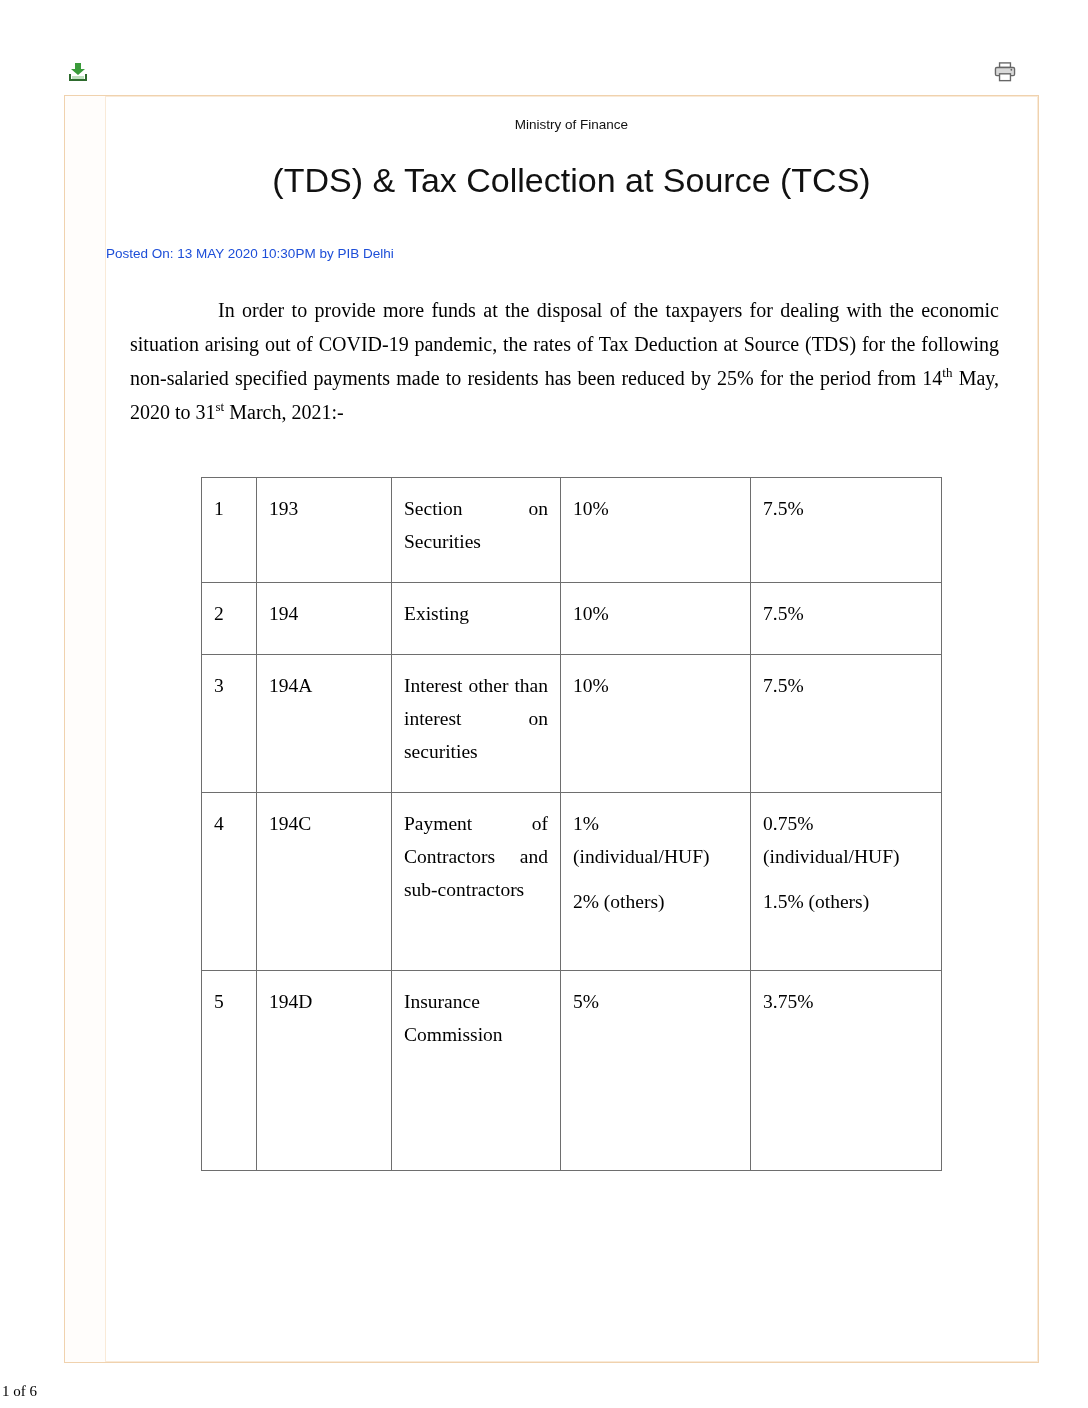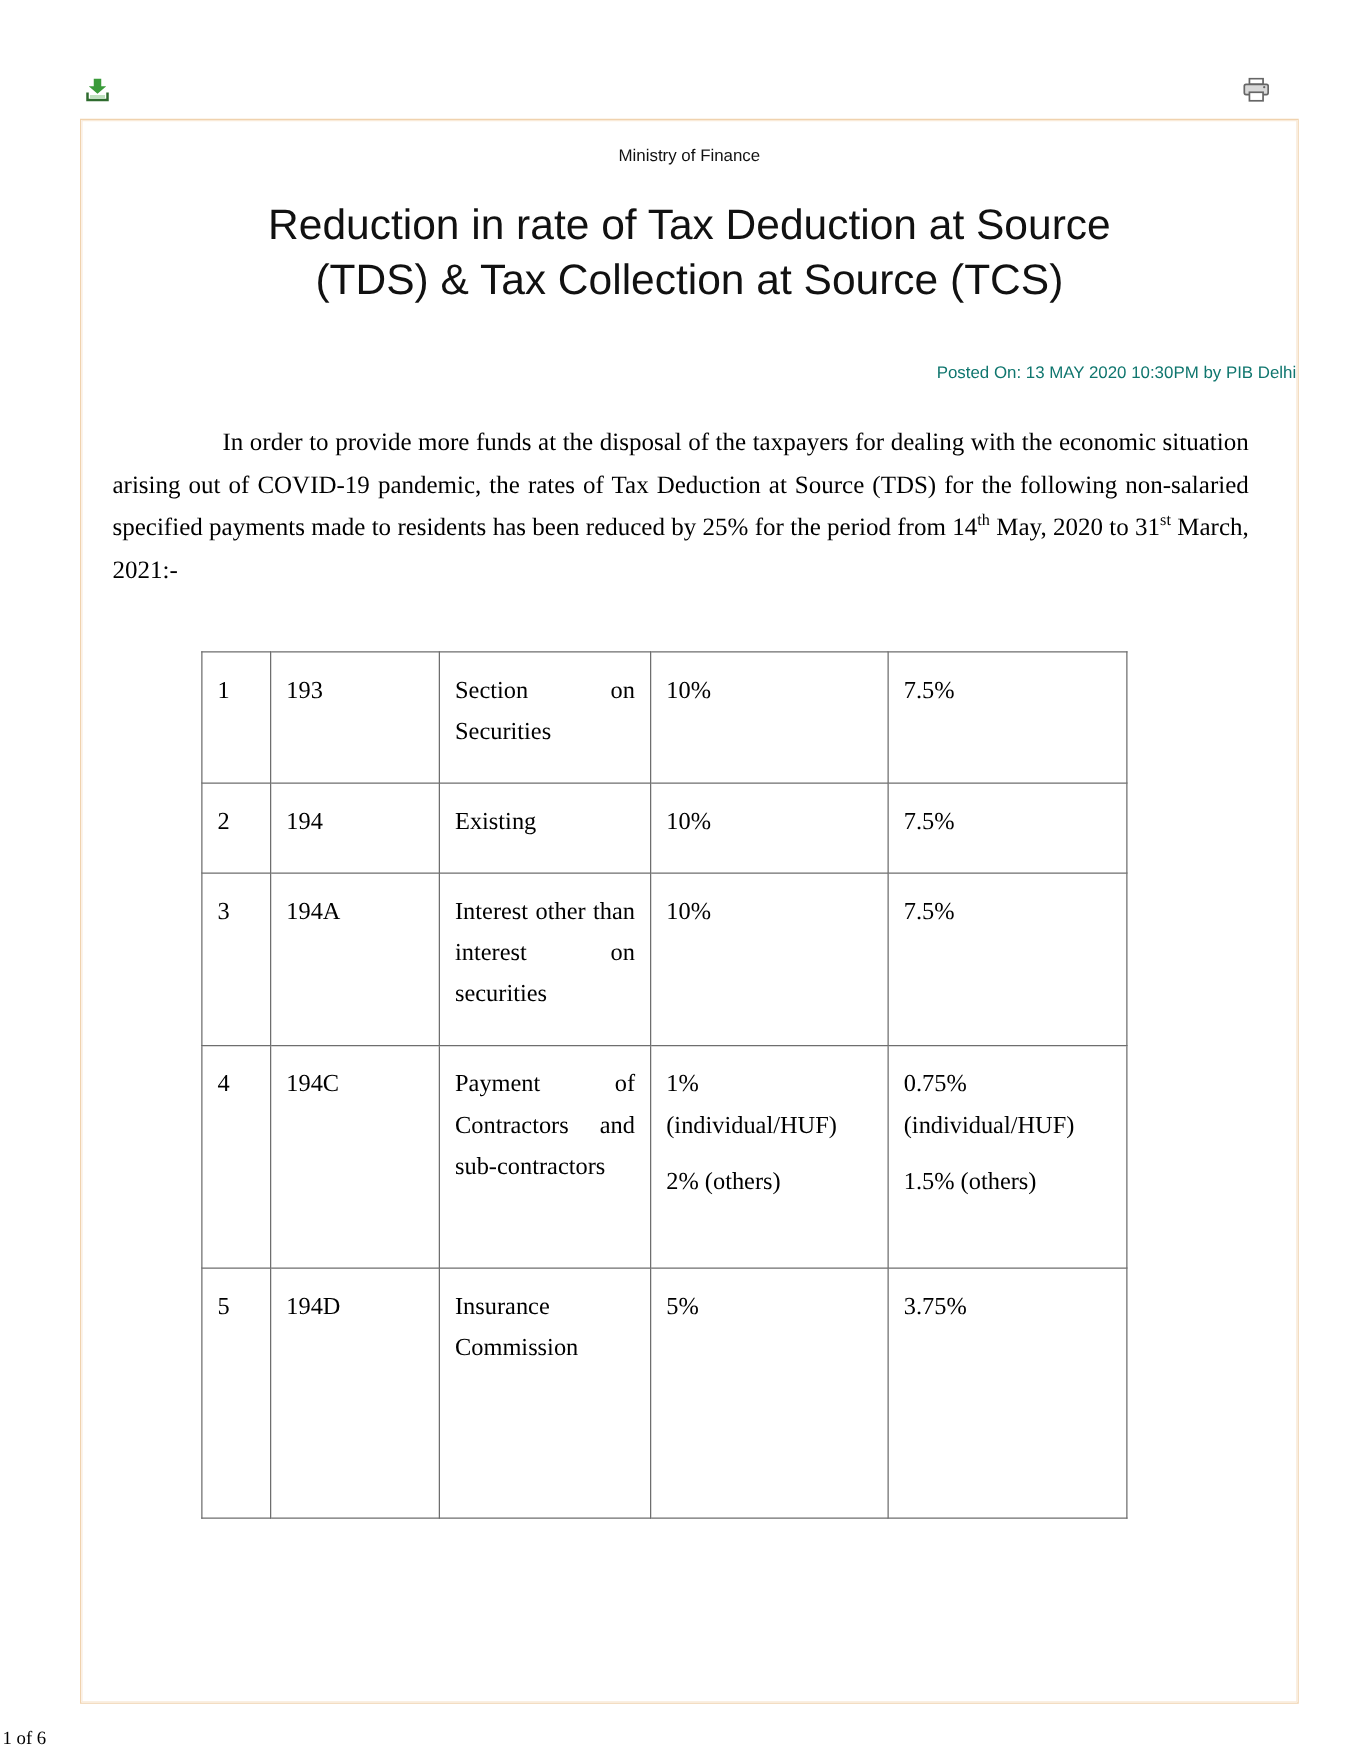--- a/index.html
+++ b/index.html
@@ -18,20 +18,21 @@
   .dl-icon { position: absolute; left: 68px; top: 2px; cursor: pointer; }
   .pr-icon { position: absolute; right: 72px; top: 2px; cursor: pointer; }
 
   
   .content-outer {
     position: absolute; left: 64px; top: 95px;
     width: 975px; height: 1268px;
     border: 1px solid #f0d2ae;
     background: #fffdfb;
     overflow: hidden;
+    padding-left: 40px;
   }
   .content-inner {
     width: 100%; height: 100%;
     border: 1px solid #f9ead8;
     background: #ffffff;
     overflow: hidden;
   }
 
   .ministry {
     margin-top: 20px;
@@ -44,24 +45,24 @@
     margin-top: 26px;
     text-align: center;
     font-family: "Liberation Sans", sans-serif;
     font-weight: 400;
     font-size: 34px;
     line-height: 44px;
     color: #111;
   }
   .posted-on {
     margin-top: 44px;
-    text-align: right;
+    text-align: left;
     font-family: "Liberation Sans", sans-serif;
     font-size: 13.5px;
-    color: #0f766e;
+    color: #1d4ed8;
   }
   .intro {
     margin: 32px 38px 0 24px;
     font-size: 20px;
     line-height: 34px;
     text-align: justify;
     text-indent: 88px;
   }
   .intro sup { font-size: 13px; line-height: 0; }
 
@@ -119,21 +120,20 @@
     </svg>
   </span>
 </div>
 
 <div class="content-outer">
   <div class="content-inner">
 
     <div class="ministry">Ministry of Finance</div>
 
     <div class="doc-title">
-      <div>Reduction in rate of Tax Deduction at Source</div>
       <div>(TDS) &amp; Tax Collection at Source (TCS)</div>
     </div>
 
     <div class="posted-on">Posted On: 13 MAY 2020 10:30PM by PIB Delhi</div>
 
     <p class="intro"><span>In order to provide more funds at the disposal of the taxpayers for dealing with the economic situation arising out of COVID-19 pandemic, the rates of Tax Deduction at Source (TDS) for the following non-salaried specified payments made to residents has been reduced by 25% for the period from 14</span><sup>th</sup><span> May, 2020  to 31</span><sup>st</sup><span> March, 2021:-</span></p>
 
     <table class="tds">
       <colgroup>
         <col class="c-sno">

